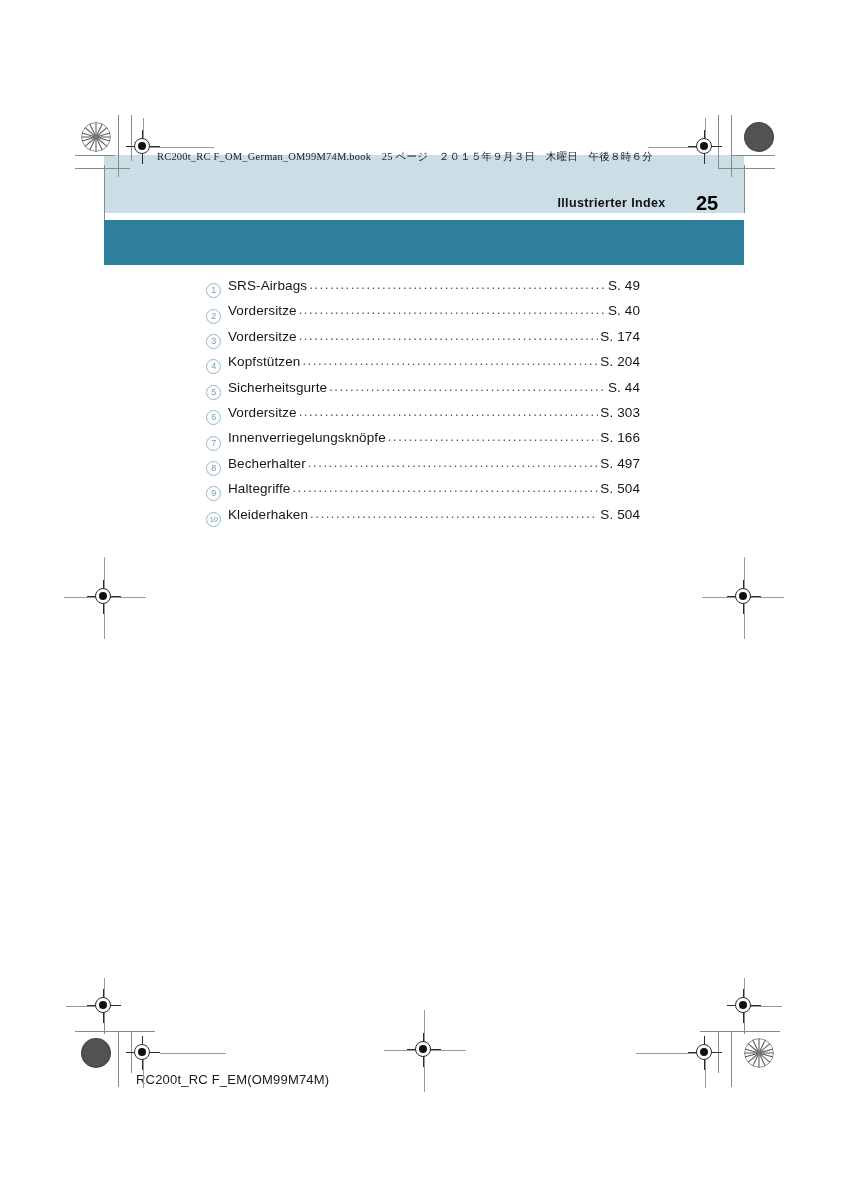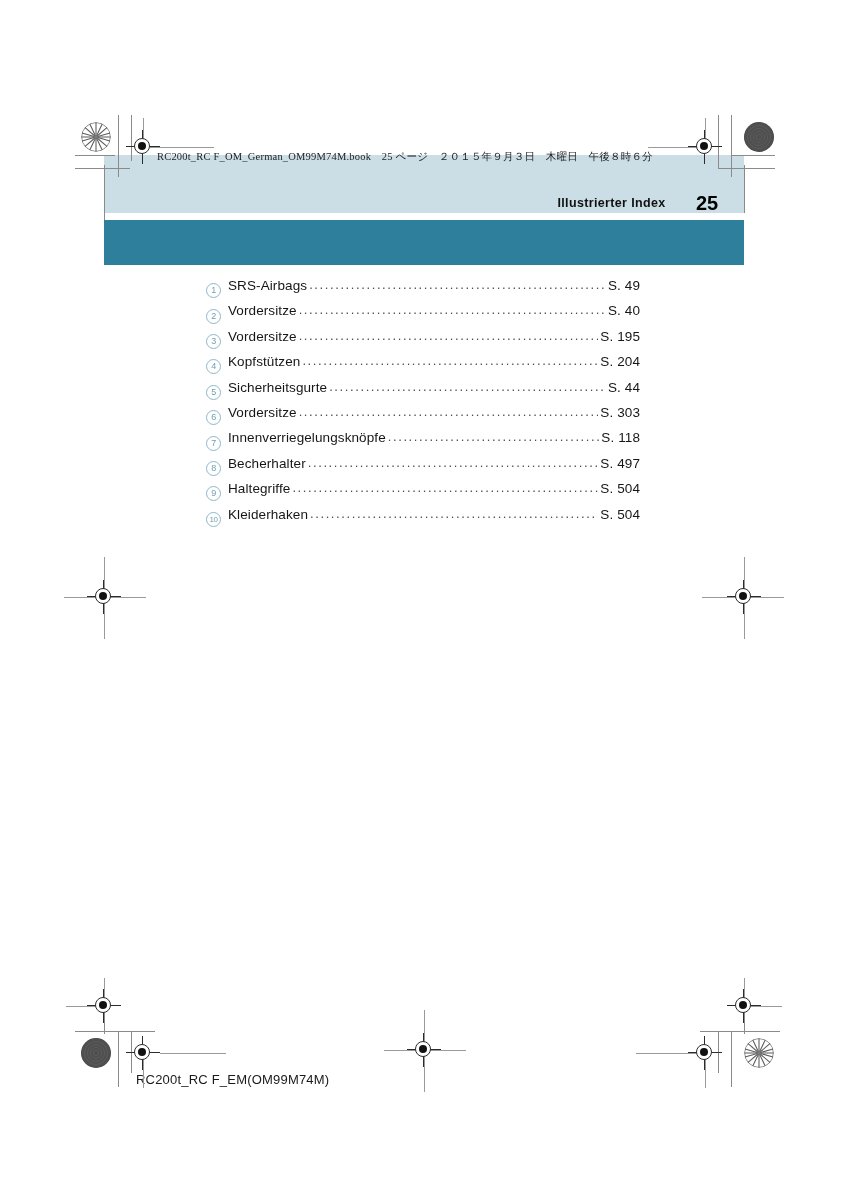--- a/index.html
+++ b/index.html
@@ -245,21 +245,21 @@
       <span class="callout">2</span>
       <span class="entry-label">Vordersitze</span>
       <span class="leader">.................................................................................................</span>
       <span class="page-ref">S. 40</span>
     </div>
 
     <div class="index-row">
       <span class="callout">3</span>
       <span class="entry-label">Vordersitze</span>
       <span class="leader">.................................................................................................</span>
-      <span class="page-ref">S. 195</span>
+      <span class="page-ref">S. 174</span>
     </div>
 
     <div class="index-row">
       <span class="callout">4</span>
       <span class="entry-label">Kopfstützen</span>
       <span class="leader">.................................................................................................</span>
       <span class="page-ref">S. 204</span>
     </div>
 
     <div class="index-row">
@@ -273,21 +273,21 @@
       <span class="callout">6</span>
       <span class="entry-label">Vordersitze</span>
       <span class="leader">.................................................................................................</span>
       <span class="page-ref">S. 303</span>
     </div>
 
     <div class="index-row">
       <span class="callout">7</span>
       <span class="entry-label">Innenverriegelungsknöpfe</span>
       <span class="leader">.................................................................................................</span>
-      <span class="page-ref">S. 118</span>
+      <span class="page-ref">S. 166</span>
     </div>
 
     <div class="index-row">
       <span class="callout">8</span>
       <span class="entry-label">Becherhalter</span>
       <span class="leader">.................................................................................................</span>
       <span class="page-ref">S. 497</span>
     </div>
 
     <div class="index-row">

